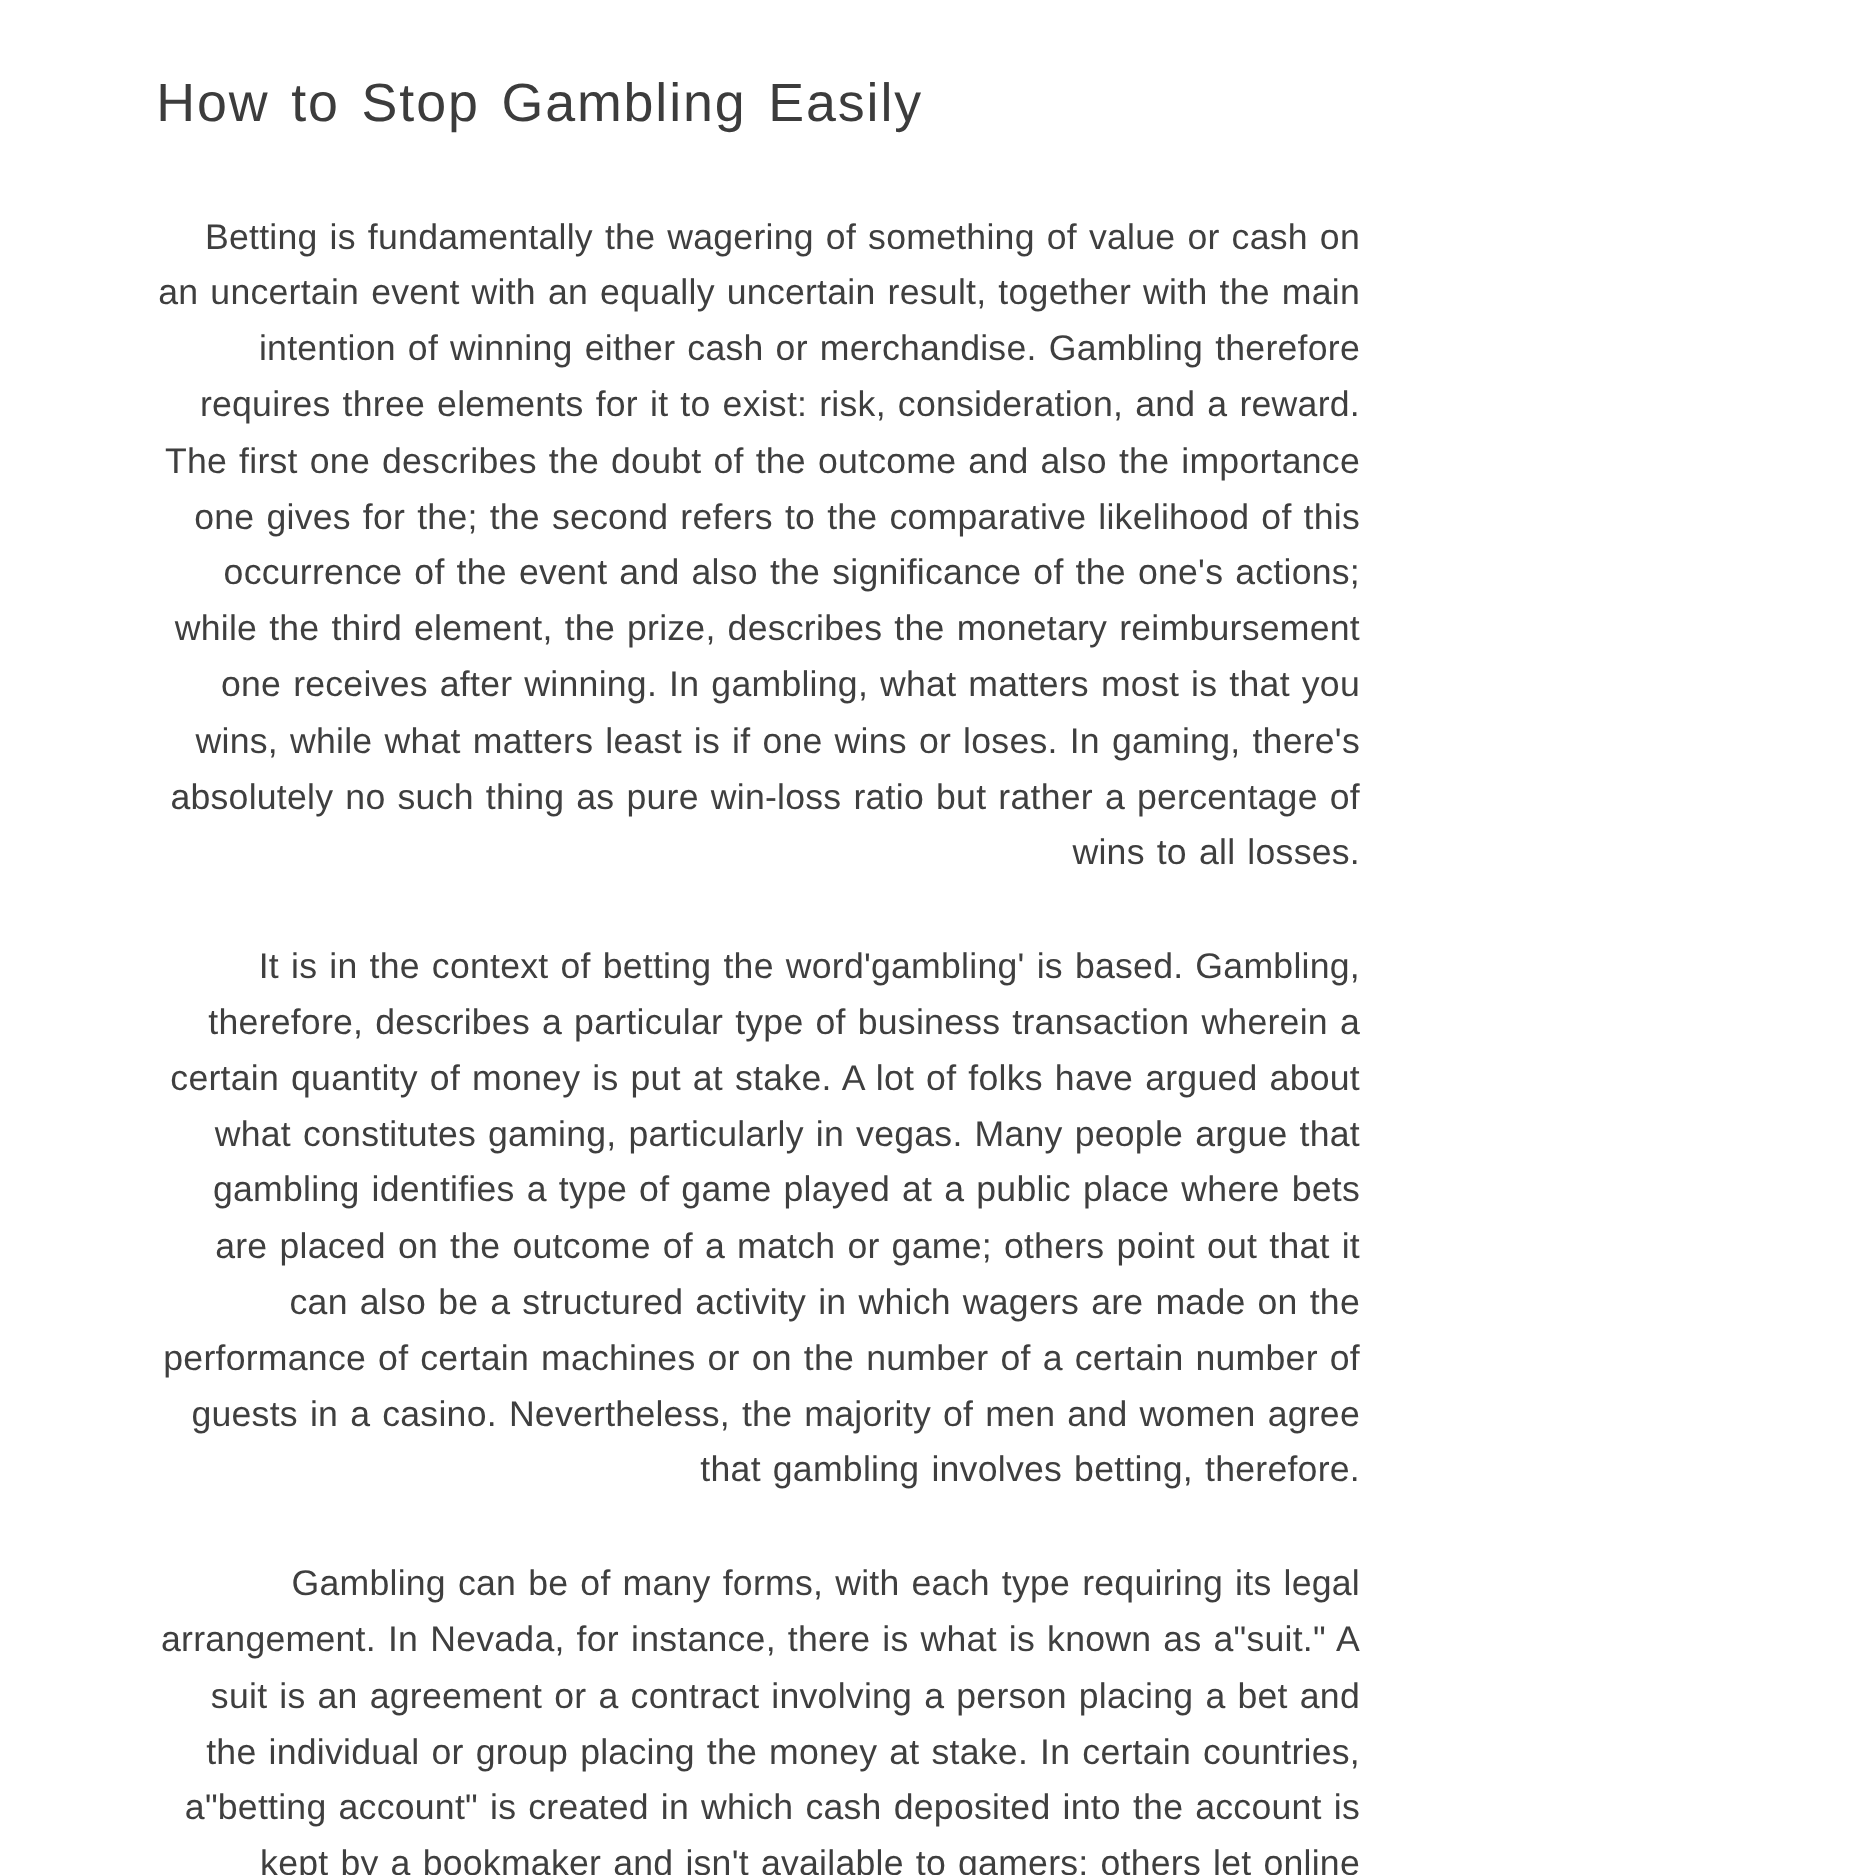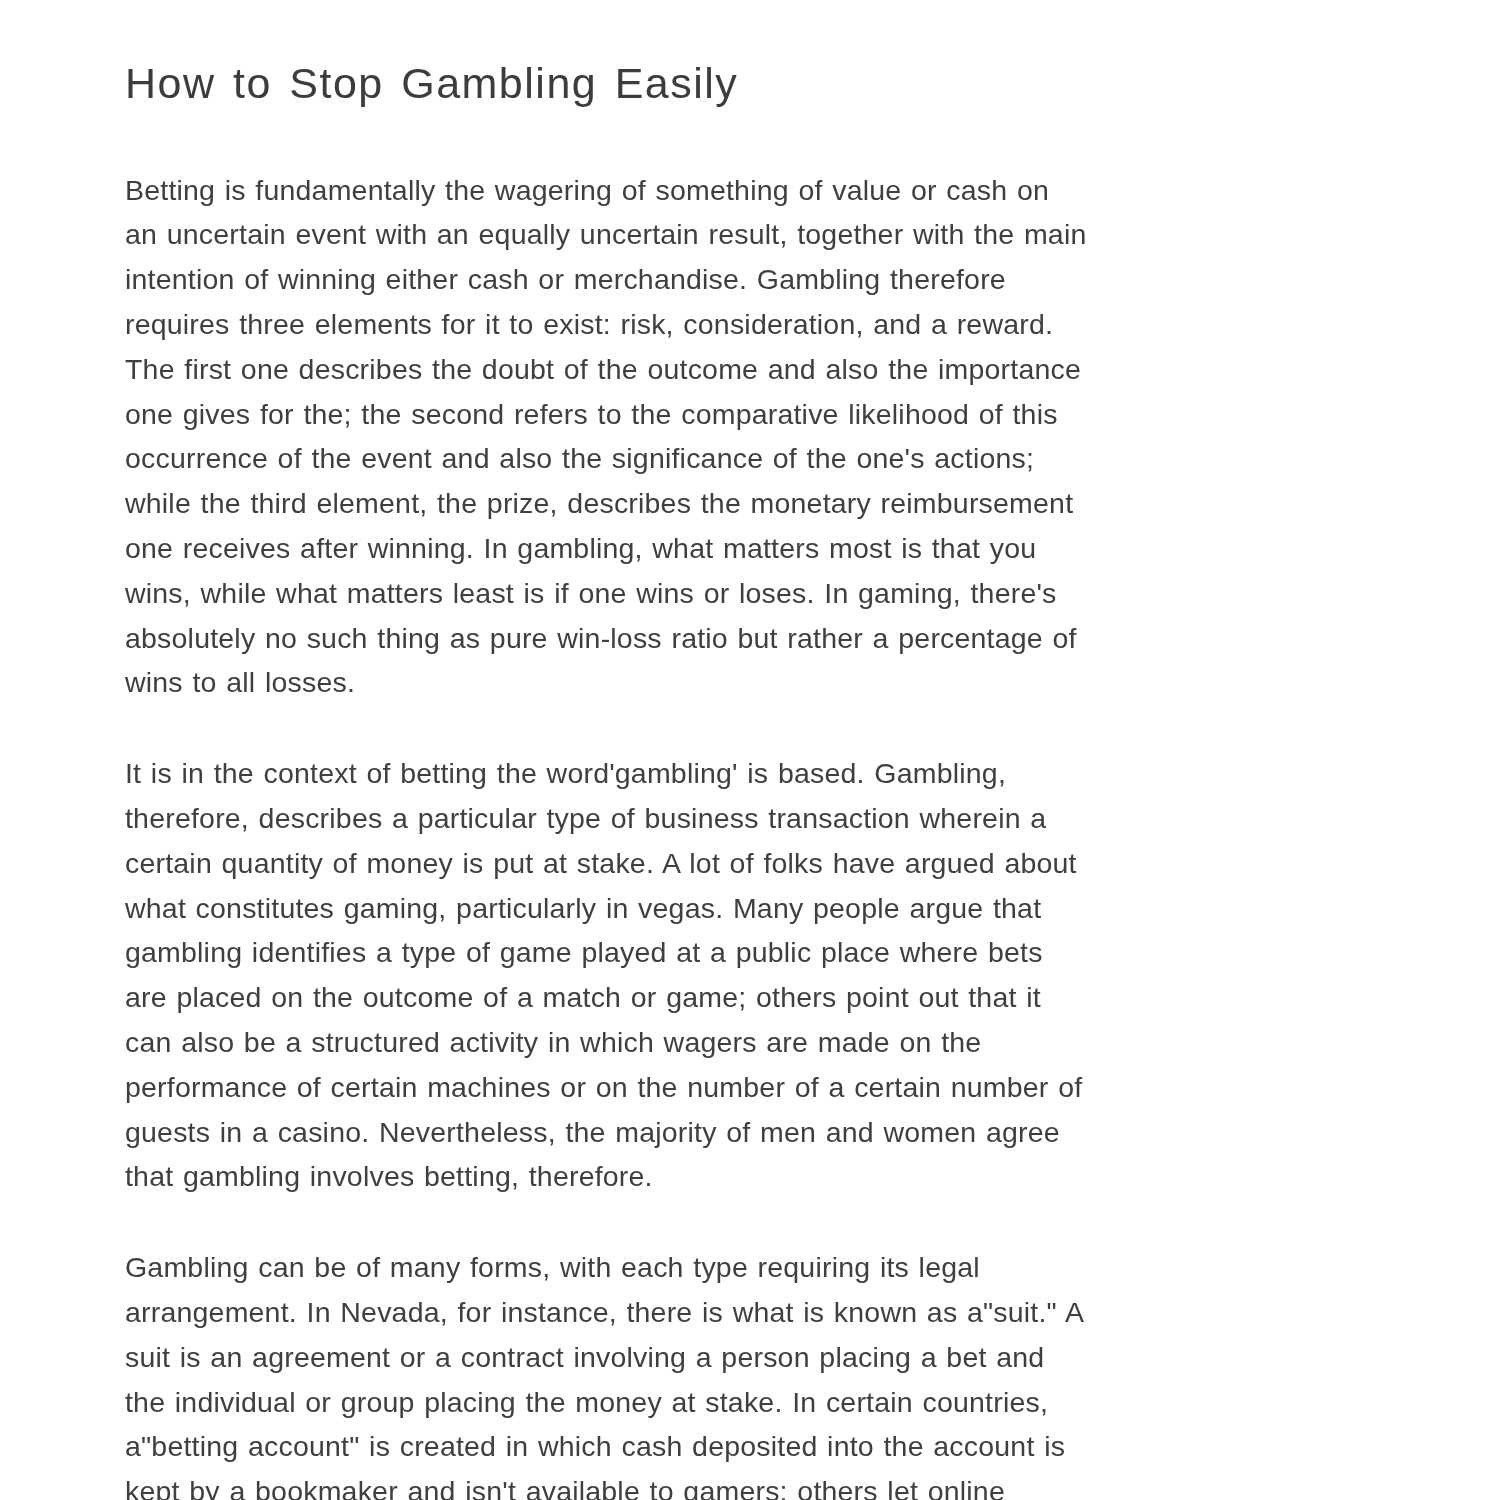--- a/index.html
+++ b/index.html
@@ -32,21 +32,21 @@
     line-height: 1.2;
   }
   .doc-paragraph {
     font-size: 28.5px;
     line-height: 44.8px;
     letter-spacing: 0.2px;
     word-spacing: 1.5px;
     color: #3f3f3f;
     margin: 0 0 46px 0;
     max-width: 1252px;
-    text-align: left;
+    text-align: right;
   }
 </style>
 </head>
 <body>
 
 <div class="page">
   <h1 class="doc-title">How to Stop Gambling Easily</h1>
 
   <p class="doc-paragraph">Betting is fundamentally the wagering of something of value or cash on an uncertain event with an equally uncertain result, together with the main intention of winning either cash or merchandise. Gambling therefore requires three elements for it to exist: risk, consideration, and a reward. The first one describes the doubt of the outcome and also the importance one gives for the; the second refers to the comparative likelihood of this occurrence of the event and also the significance of the one's actions; while the third element, the prize, describes the monetary reimbursement one receives after winning.  In gambling, what matters most is that you wins, while what matters least is if one wins or loses. In gaming, there's absolutely no such thing as pure win-loss ratio but rather a percentage of wins to all losses.</p>
 

